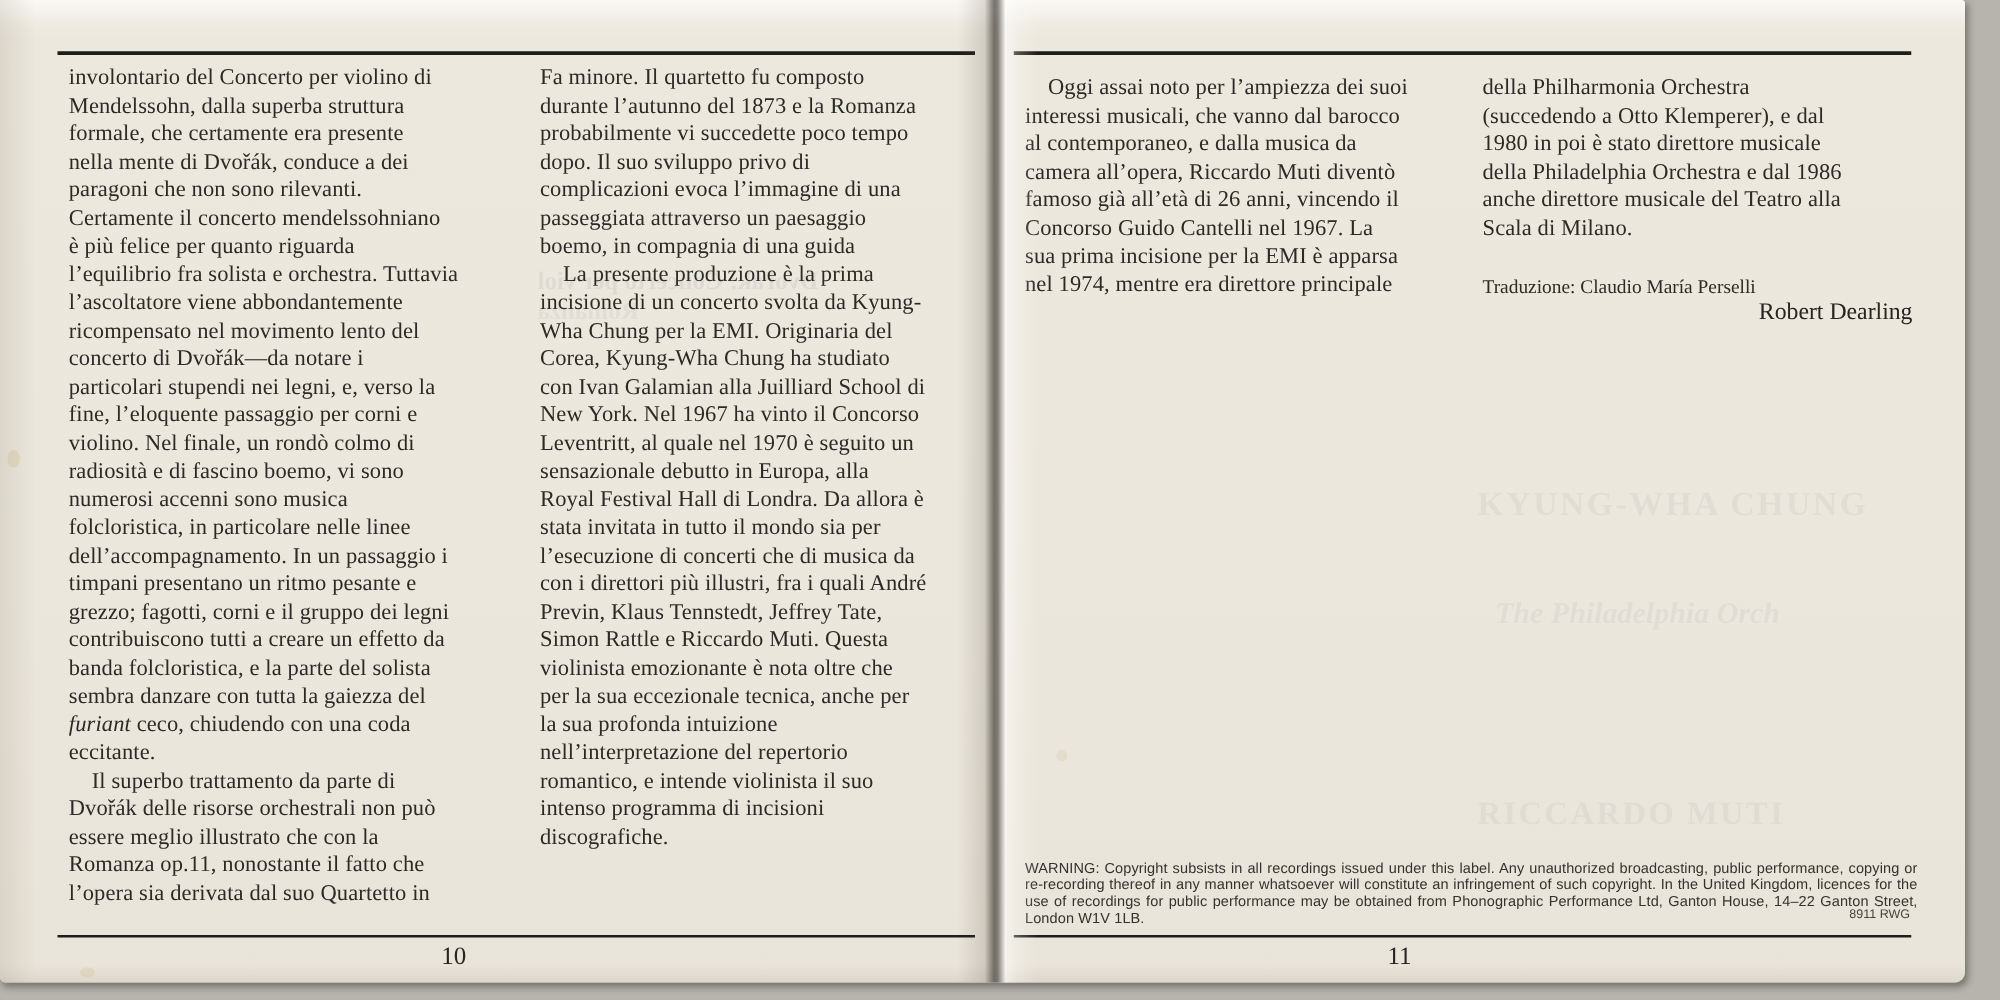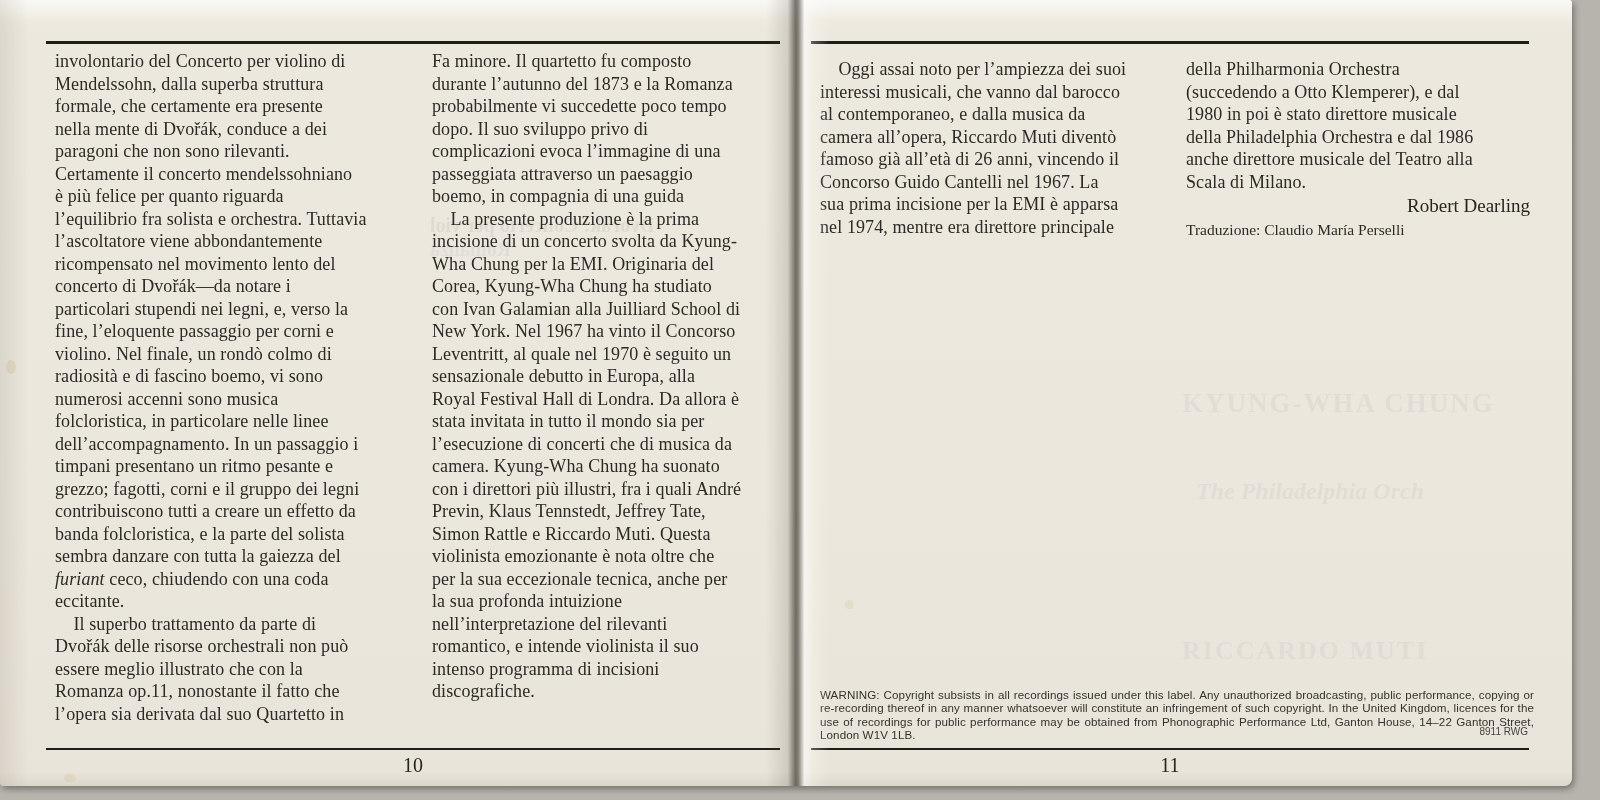--- a/index.html
+++ b/index.html
@@ -33,23 +33,23 @@
       rgba(255,255,255,.55) 60%,
       rgba(255,255,255,.25) 74%,
       rgba(90,82,70,0) 100%);
   }
   .rule{position:absolute;height:3px;background:#1e1d1a;}
   .rule.thin{height:2px;}
   
   .col{position:absolute;color:#2b2a26;font-size:18px;line-height:22.5px;letter-spacing:.1px;}
   .tline{white-space:pre;}
   .pagenum{
-    position:absolute;color:#262521;font-size:20px;width:120px;text-align:center;
+    position:absolute;color:#262521;font-size:20px;width:120px;
   }
-  .byline{position:absolute;text-align:right;color:#262521;font-size:19px;}
+  .byline{position:absolute;text-align:right;color:#262521;font-size:19px;margin-top:44px;}
   .credit{position:absolute;text-align:left;color:#2c2b27;font-size:15.5px;}
   .warning{
     position:absolute;left:820px;top:688px;width:714px;
     font-family:"Liberation Sans","DejaVu Sans",sans-serif;
     font-size:11.6px;line-height:13.4px;color:#33322e;
     text-align:justify;letter-spacing:.1px;
   }
   .catcode{
     position:absolute;right:44px;top:726px;
     font-family:"Liberation Sans","DejaVu Sans",sans-serif;
@@ -123,28 +123,27 @@
         <div class="tline">incisione di un concerto svolta da Kyung-</div>
         <div class="tline">Wha Chung per la EMI. Originaria del</div>
         <div class="tline">Corea, Kyung-Wha Chung ha studiato</div>
         <div class="tline">con Ivan Galamian alla Juilliard School di</div>
         <div class="tline">New York. Nel 1967 ha vinto il Concorso</div>
         <div class="tline">Leventritt, al quale nel 1970 è seguito un</div>
         <div class="tline">sensazionale debutto in Europa, alla</div>
         <div class="tline">Royal Festival Hall di Londra. Da allora è</div>
         <div class="tline">stata invitata in tutto il mondo sia per</div>
         <div class="tline">l’esecuzione di concerti che di musica da</div>
-        <div class="tline">camera. Kyung-Wha Chung ha suonato</div>
         <div class="tline">con i direttori più illustri, fra i quali André</div>
         <div class="tline">Previn, Klaus Tennstedt, Jeffrey Tate,</div>
         <div class="tline">Simon Rattle e Riccardo Muti. Questa</div>
         <div class="tline">violinista emozionante è nota oltre che</div>
         <div class="tline">per la sua eccezionale tecnica, anche per</div>
         <div class="tline">la sua profonda intuizione</div>
-        <div class="tline">nell’interpretazione del rilevanti</div>
+        <div class="tline">nell’interpretazione del repertorio</div>
         <div class="tline">romantico, e intende violinista il suo</div>
         <div class="tline">intenso programma di incisioni</div>
         <div class="tline">discografiche.</div>
       </div>
     <div class="pagenum" style="left:353px;top:754px;">10</div>
   </div>
 
   <div>
     <div class="col" style="left:820px;top:58px;width:360px;">
         <div class="tline">    Oggi assai noto per l’ampiezza dei suoi</div>

